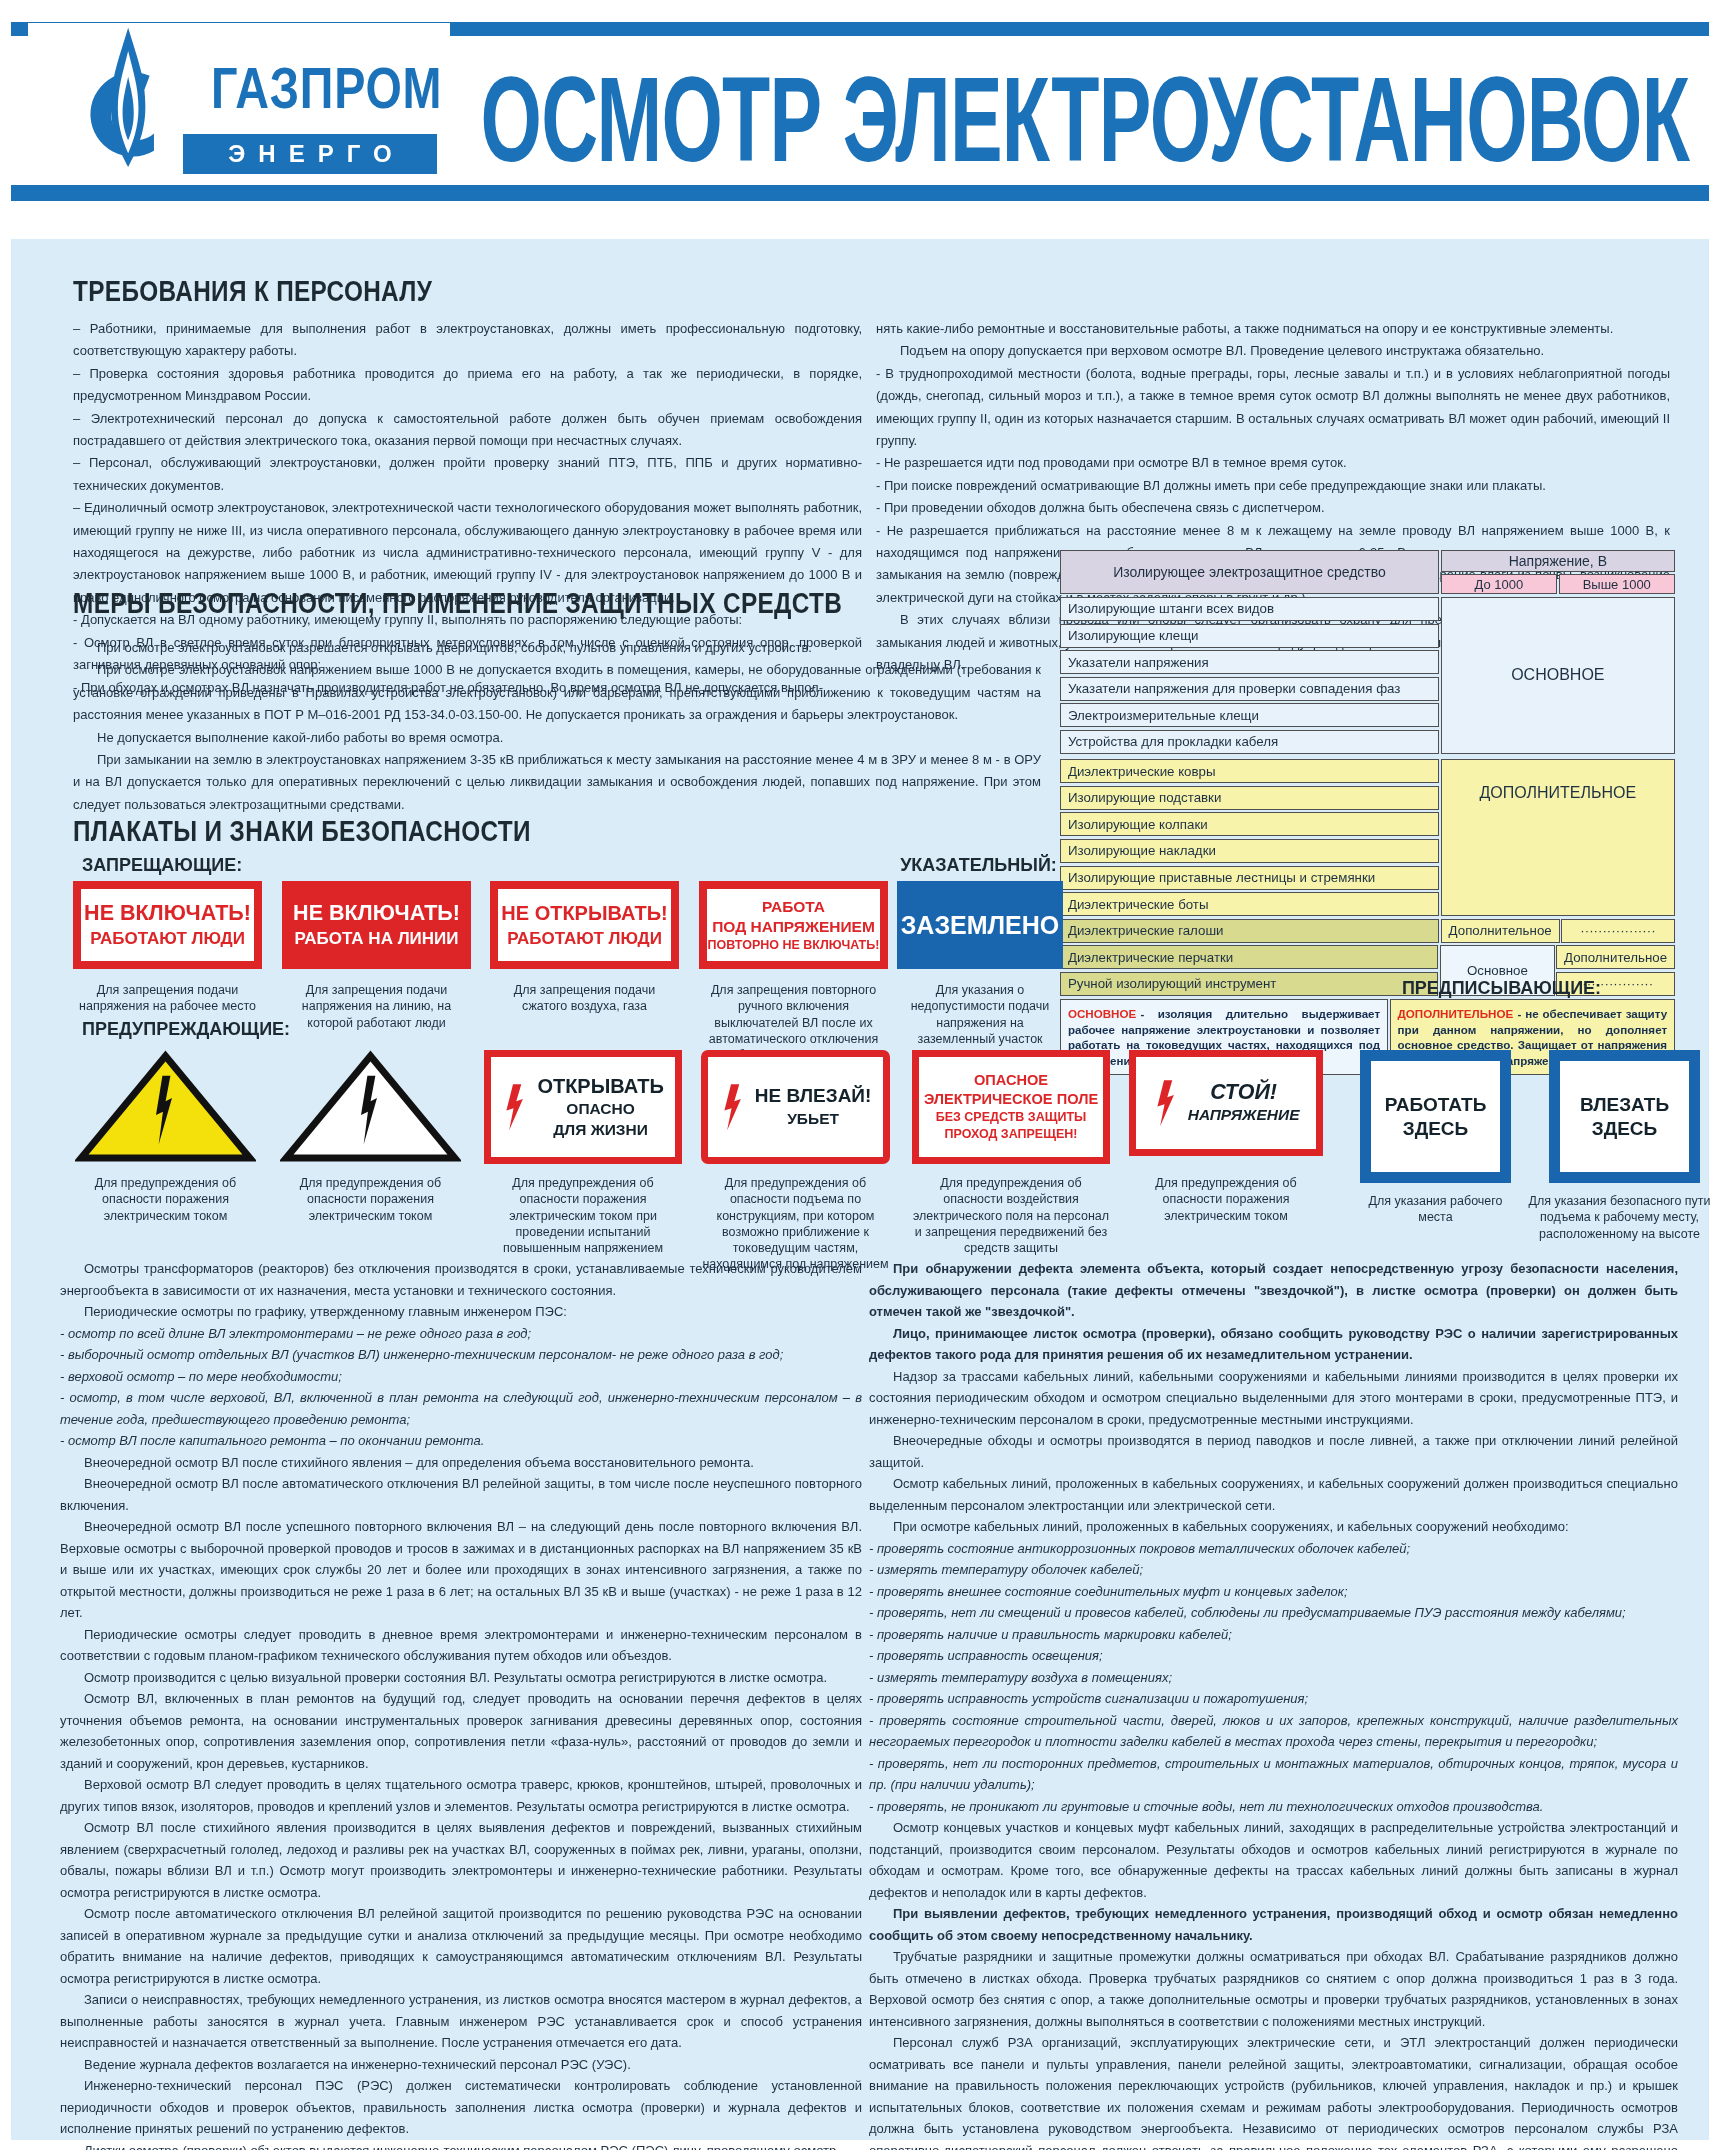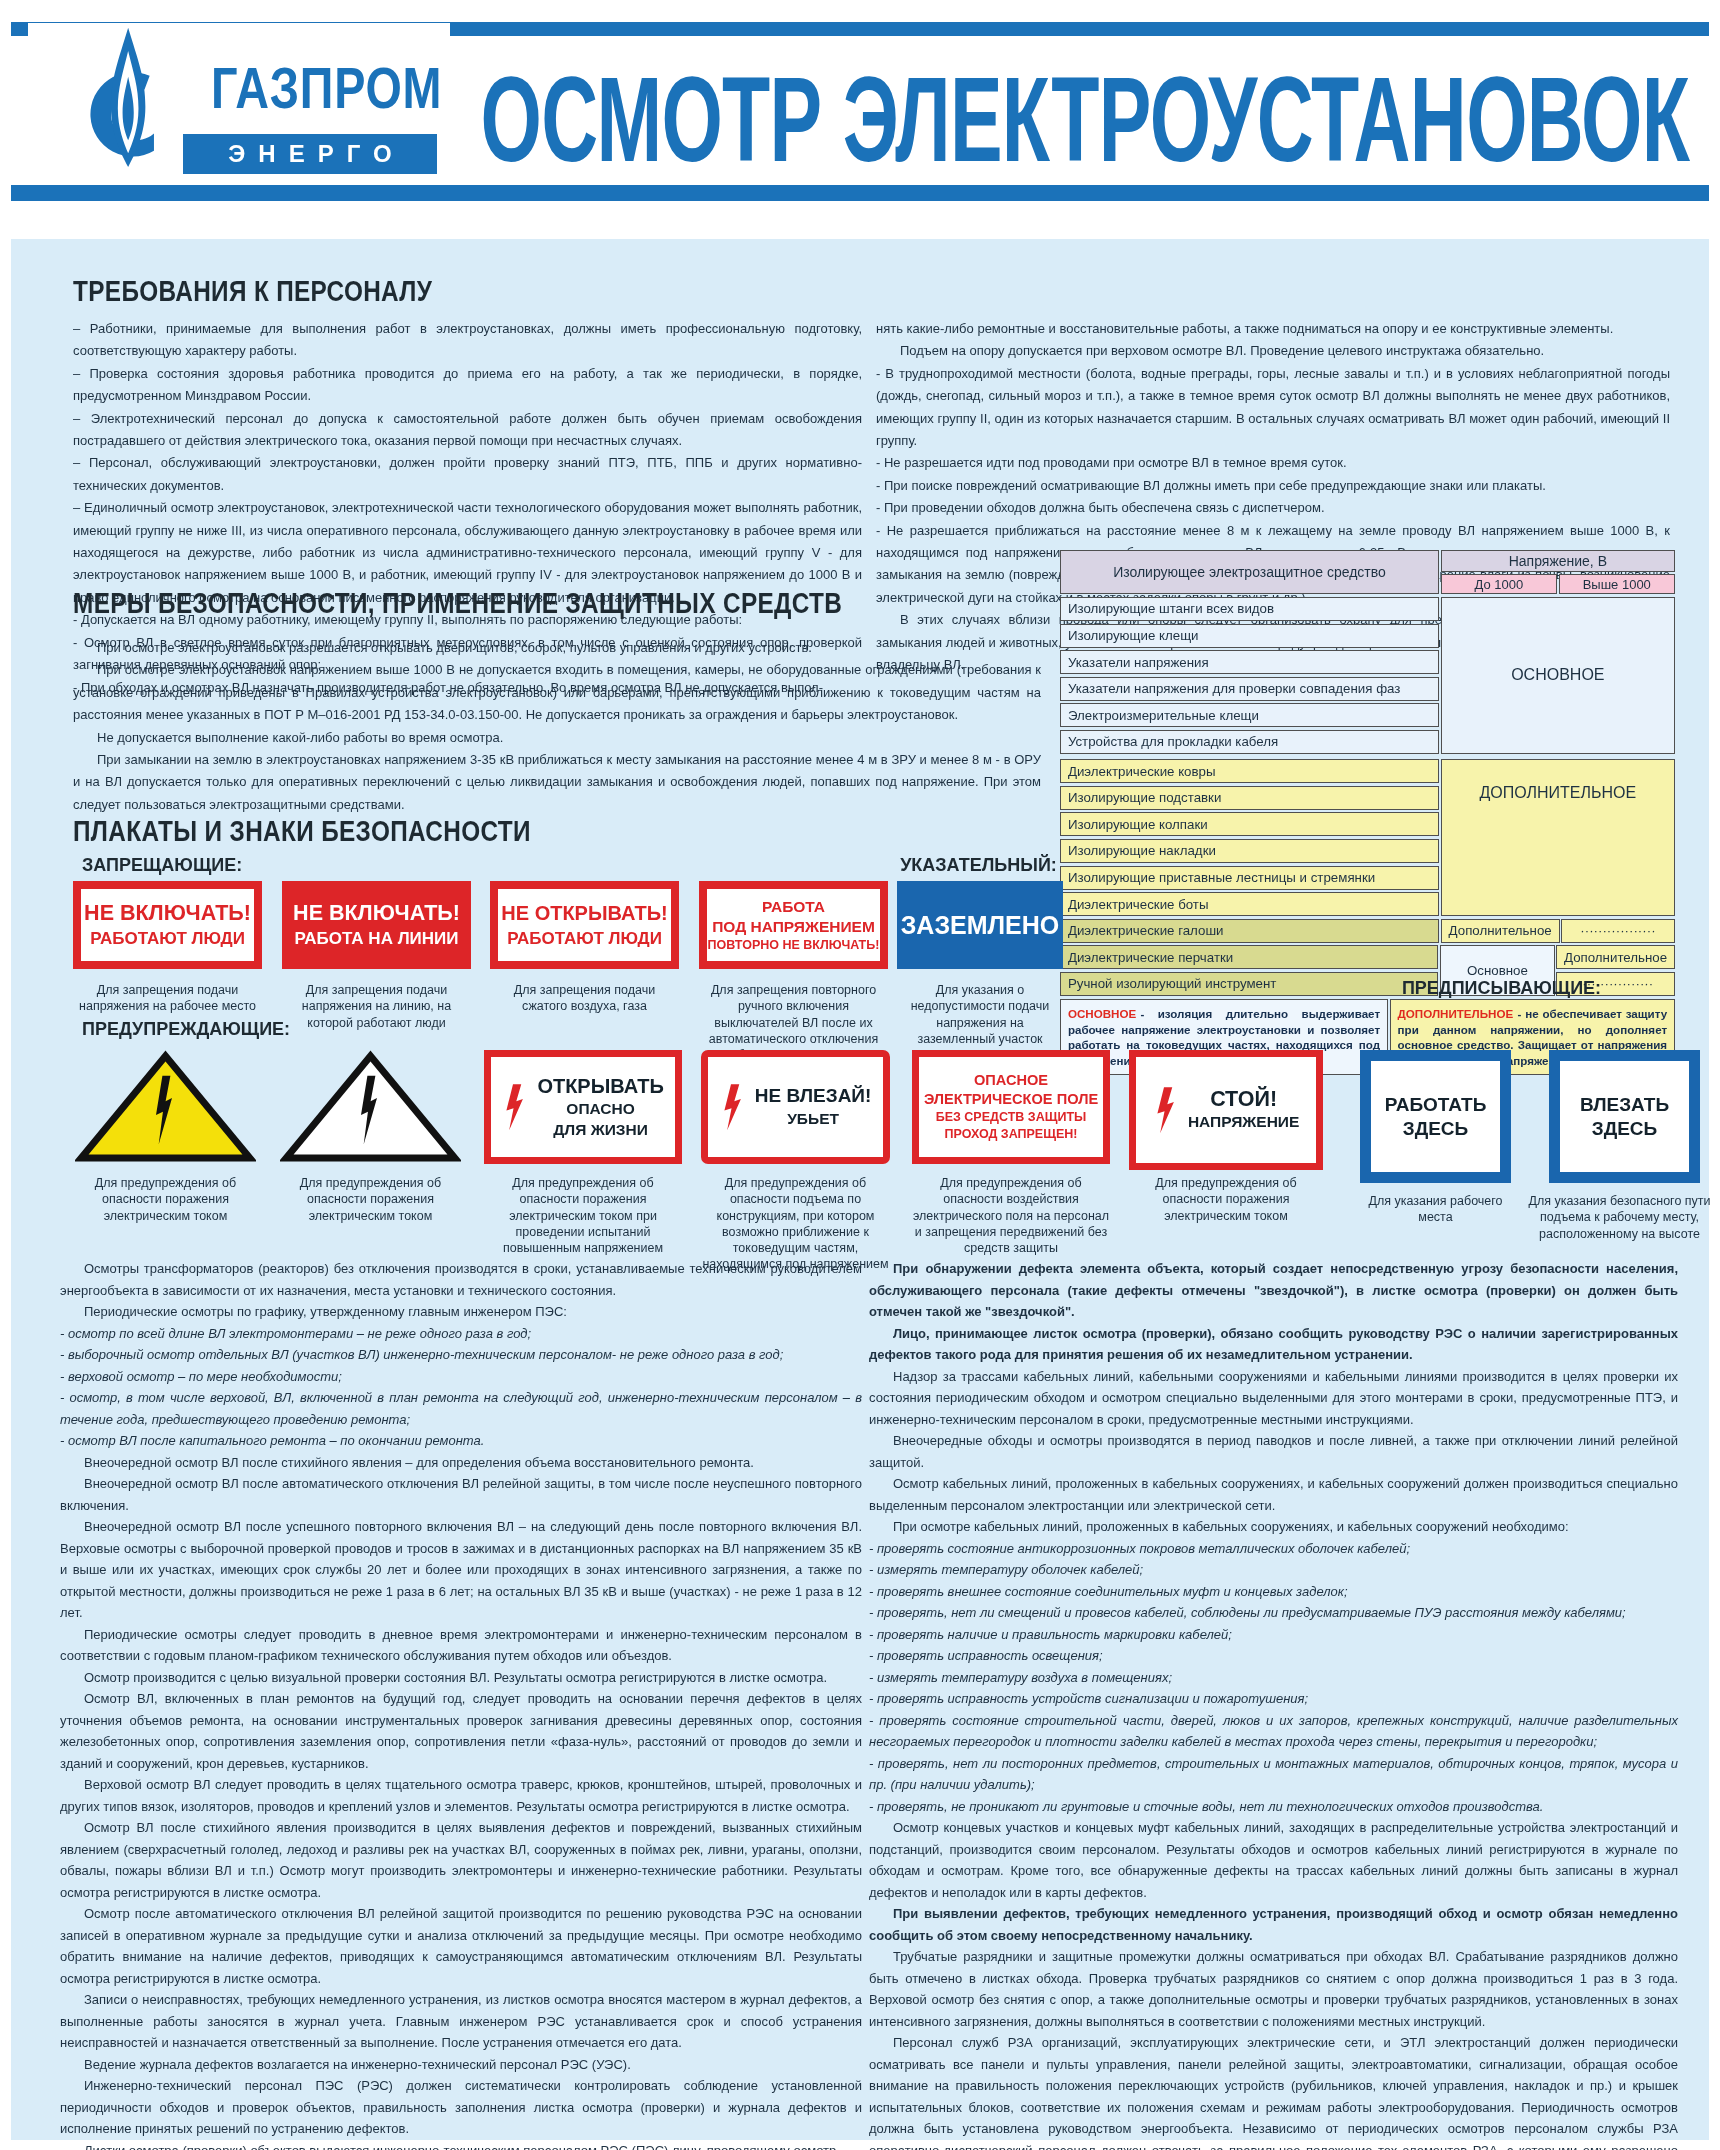--- a/index.html
+++ b/index.html
@@ -284,21 +284,21 @@
       <div class="bl1">НЕ ВЛЕЗАЙ!</div>
       <div class="bl2">УБЬЕТ</div>
     </div>
   </div>
   <div class="sign sign-white" style="left:912px;top:1050px;width:198px;height:114px;border-width:7.7px;" data-name="sign-opasnoe-elektricheskoe-pole">
     <div class="rl3" style="font-size:14.6px;line-height:19px;">ОПАСНОЕ</div>
     <div class="rl3" style="font-size:14.6px;line-height:19px;">ЭЛЕКТРИЧЕСКОЕ ПОЛЕ</div>
     <div class="rl4">БЕЗ СРЕДСТВ ЗАЩИТЫ</div>
     <div class="rl4">ПРОХОД ЗАПРЕЩЕН!</div>
   </div>
-  <div class="sign sign-white warn-flex" style="left:1129px;top:1050px;width:194px;height:120px;border-width:7.7px;" data-name="sign-stoy-napryazhenie">
+  <div class="sign sign-white warn-flex" style="left:1129px;top:1050px;width:194px;height:106px;border-width:7.7px;font-style:italic;" data-name="sign-stoy-napryazhenie">
     <svg class="bolt" data-name="lightning-icon" viewBox="0 0 64 150" width="27.5" height="65">
         <use href="#bolt"></use>
       </svg>
     <div>
       <div class="bl1" style="font-size:21.5px;">СТОЙ!</div>
       <div class="bl2">НАПРЯЖЕНИЕ</div>
     </div>
   </div>
   <div class="sign sign-bluebrd" style="left:1360px;top:1050px;width:151px;height:133px;" data-name="sign-rabotat-zdes">
     <div class="bl1">РАБОТАТЬ</div>

